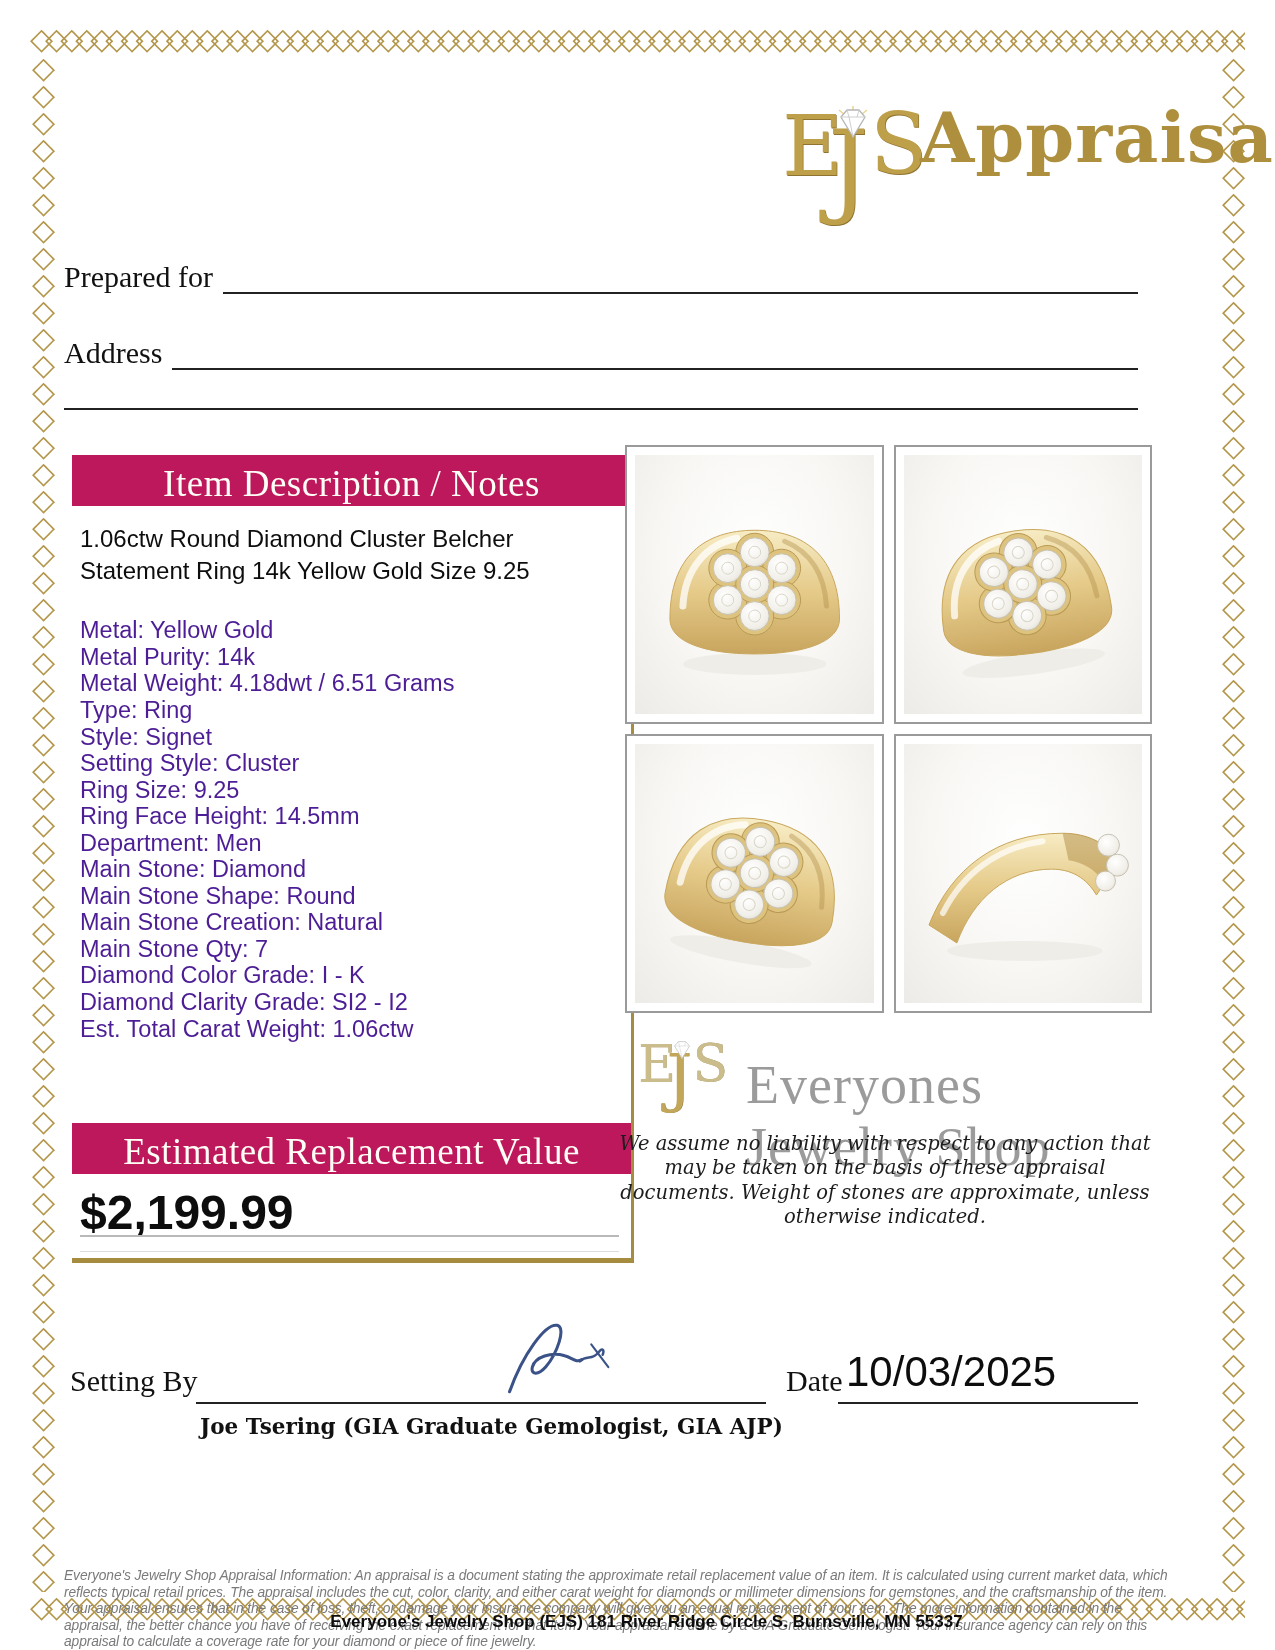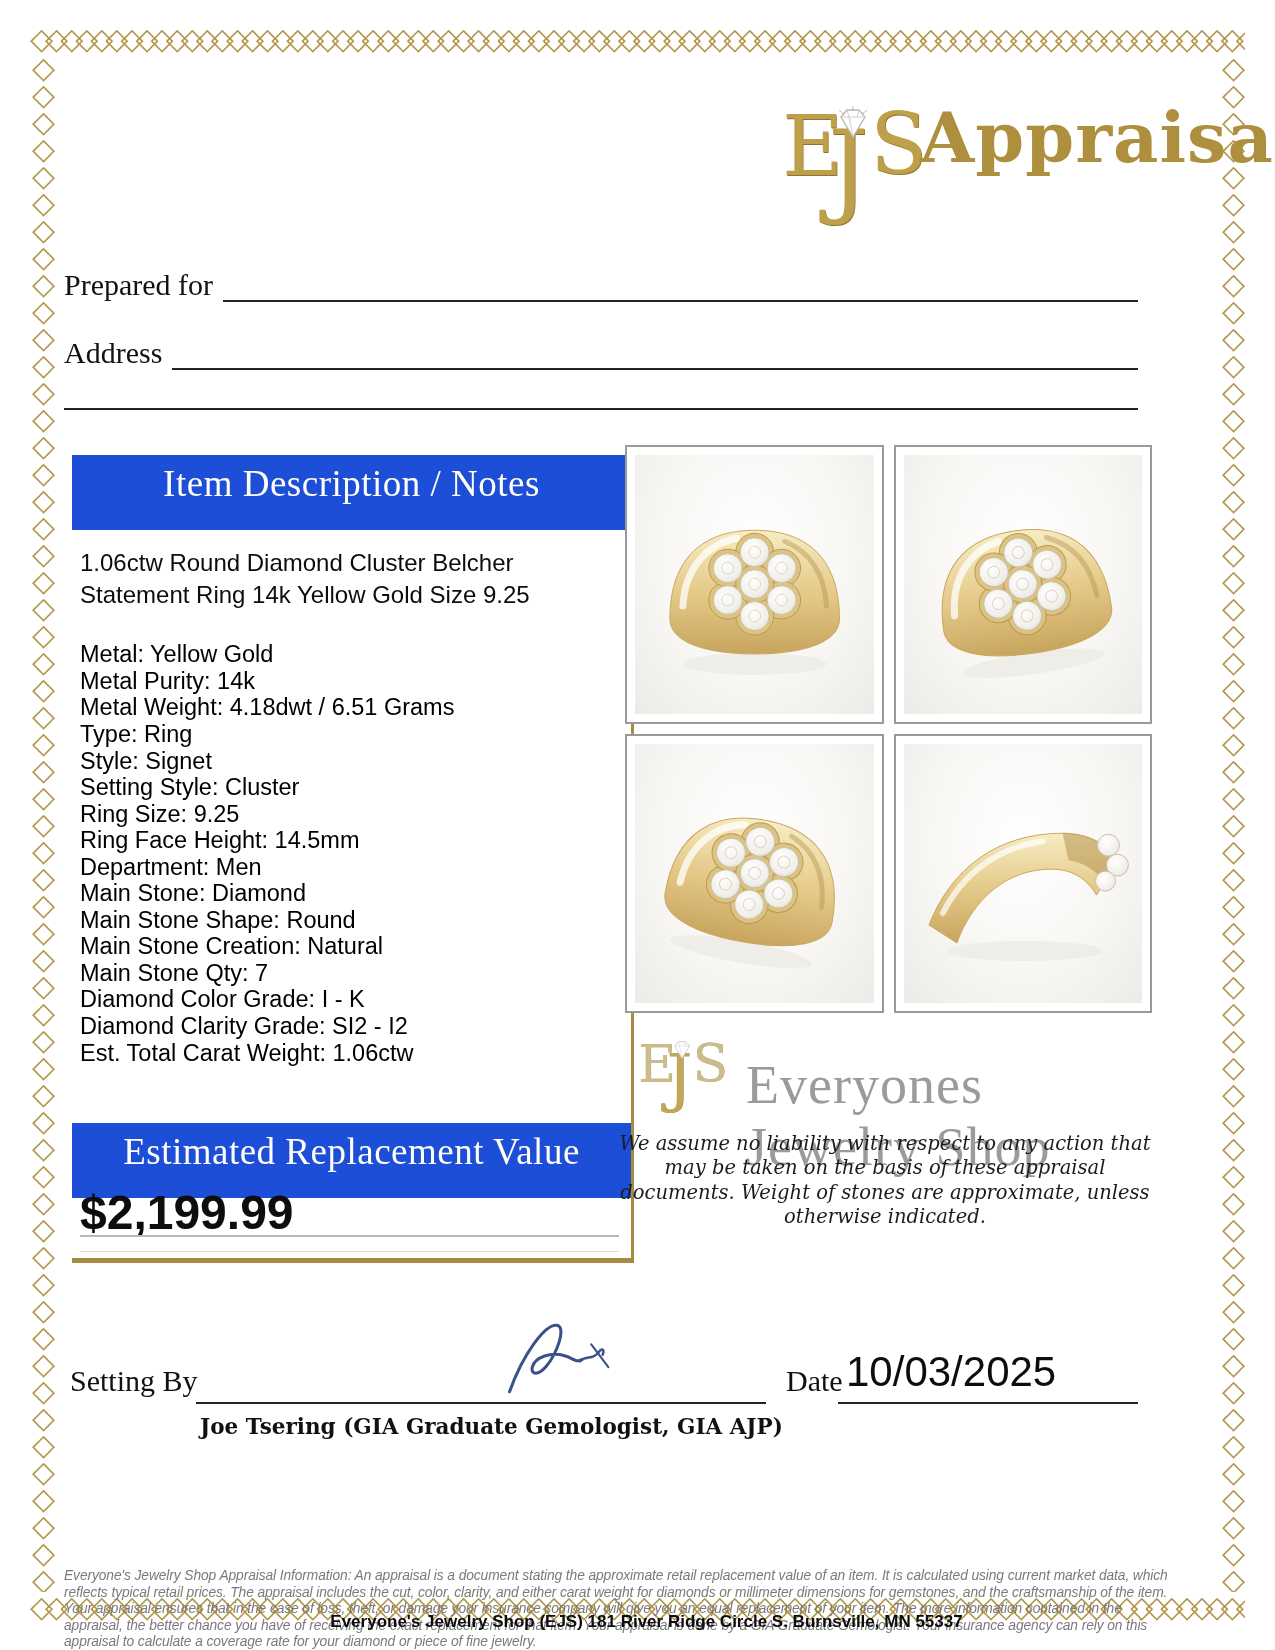--- a/index.html
+++ b/index.html
@@ -26,35 +26,35 @@
   .l-s{left:88px;top:14px;font-size:84px;}
   .logo-diamond{position:absolute;left:50px;top:18px;width:42px;height:36px;z-index:3;}
   .brand-logo{left:782px;top:88px;}
   .brand-title{position:absolute;left:920px;top:96px;font-size:70px;font-weight:bold;
         color:#ad8f3e;font-family:"DejaVu Serif",serif;letter-spacing:1px;}
 
   
   .field-row{position:absolute;left:64px;width:1074px;display:flex;align-items:flex-end;}
   .field-label{font-size:30px;white-space:nowrap;}
   .fill-line{flex:1;border-bottom:2px solid #222;margin-left:10px;height:36px;}
-  .row-prepared{top:264px;}
+  .row-prepared{top:256px;}
   .row-address{top:332px;}
   .extra-line{position:absolute;left:64px;top:372px;width:1074px;height:36px;
         border-bottom:2px solid #222;}
 
   
   .left-box{position:absolute;left:72px;top:455px;width:562px;height:808px;
         border-right:3px solid #a68c3f;border-bottom:5px solid #a68c3f;box-sizing:border-box;}
-  .gold-bar{background:#1d4ed8;color:#fffef6;text-align:center;height:75px;
+  .gold-bar{background:#be185d;color:#fffef6;text-align:center;height:51px;
         line-height:57px;font-size:37px;font-family:"Liberation Serif",serif;
         letter-spacing:0.5px;}
   .desc-text{margin:17px 10px 15px 8px;font-family:"Liberation Sans",sans-serif;
         font-size:24px;line-height:1.34;color:#0d0d0d;}
   .spec-list{margin:30px 10px 4px 8px;font-family:"Liberation Sans",sans-serif;
-        font-size:23.5px;line-height:1.13;white-space:pre-line;color:#000000;}
+        font-size:23.5px;line-height:1.13;white-space:pre-line;color:#4c1d95;}
   .erv-bar{position:absolute;left:0;right:0;top:668px;}
   .amount{position:absolute;left:8px;top:730px;font-family:"Liberation Sans",sans-serif;
         font-size:48px;color:#0d0d0d;font-weight:bold;}
   .amount-line{position:absolute;left:8px;right:12px;height:0;}
   .amount-line.l1{top:780px;border-bottom:2px solid #b9b9b9;}
   .amount-line.l2{top:796px;border-bottom:1px solid #dcdcdc;}
 
   
   .photo-grid{position:absolute;left:625px;top:445px;width:527px;height:568px;
         display:grid;grid-template-columns:1fr 1fr;grid-template-rows:1fr 1fr;gap:10px;}

